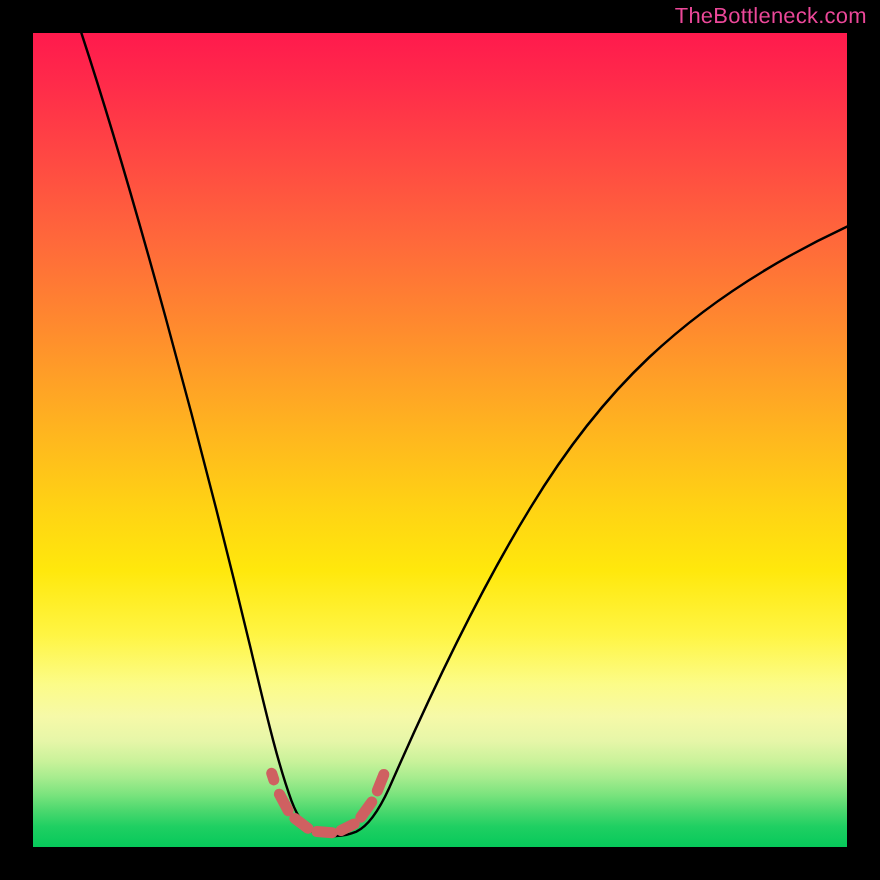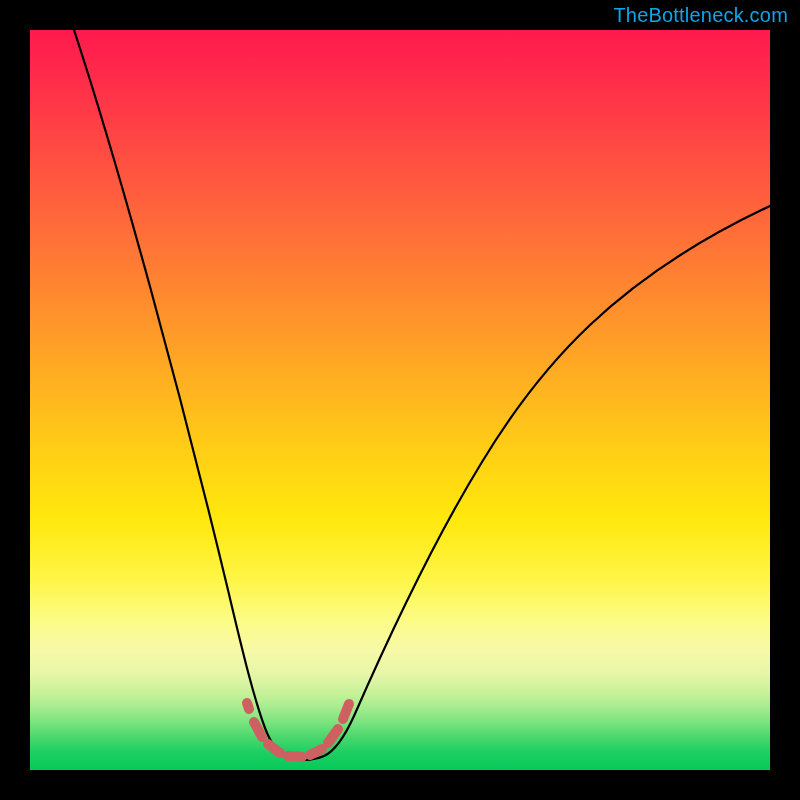--- a/index.html
+++ b/index.html
@@ -55,21 +55,21 @@
   svg.curves {
     position: absolute;
     inset: 0;
     width: 100%;
     height: 100%;
   }
   .watermark {
     position: absolute;
     top: 4px;
     right: 12px;
-    color: #0ea5e9;
+    color: #ec4899;
     font-size: 20px;
     letter-spacing: 0.2px;
     font-weight: 400;
   }
 </style>
 </head>
 <body>
 
 <div class="frame">
   <div class="watermark">TheBottleneck.com</div>

